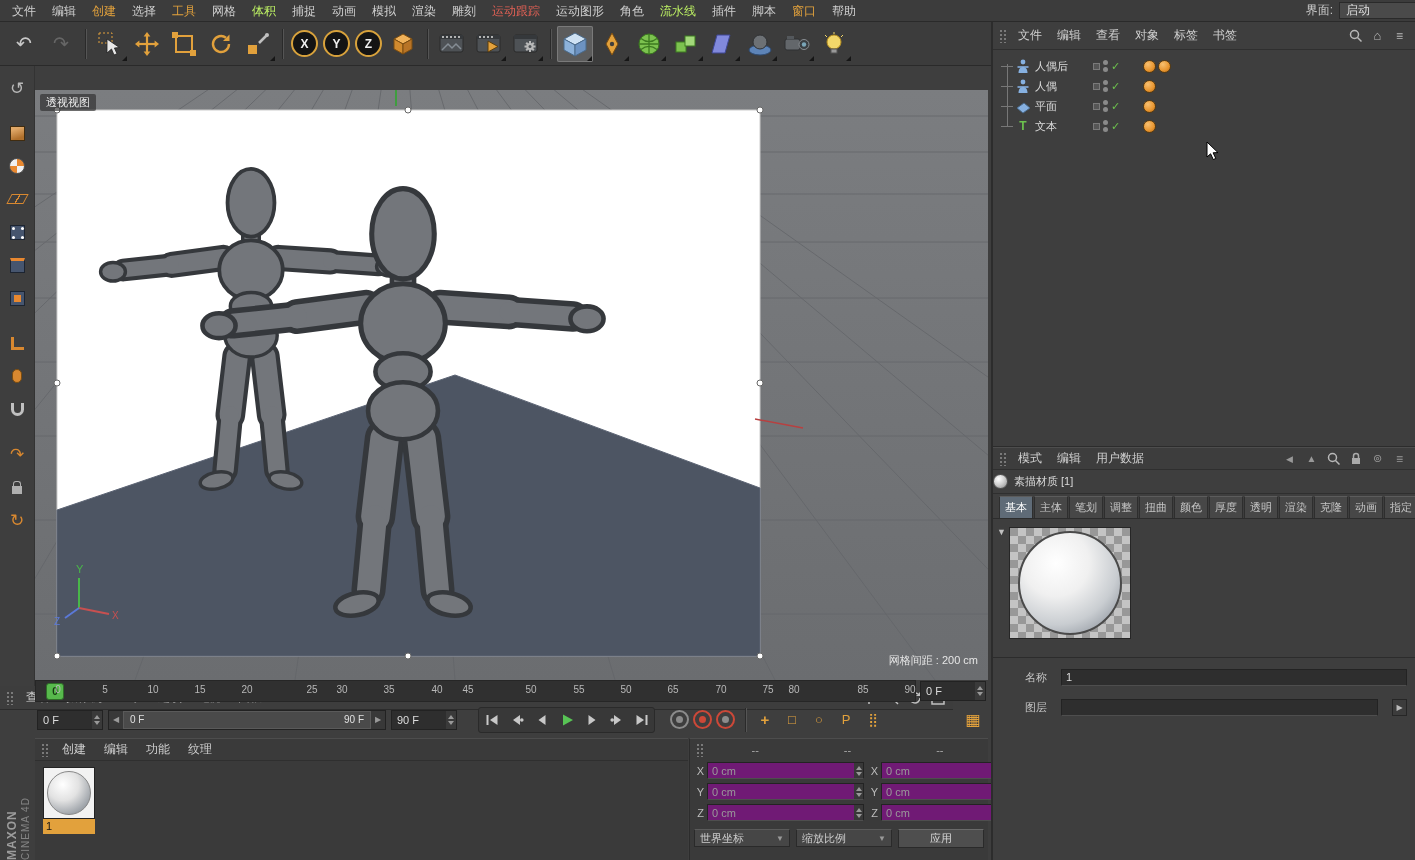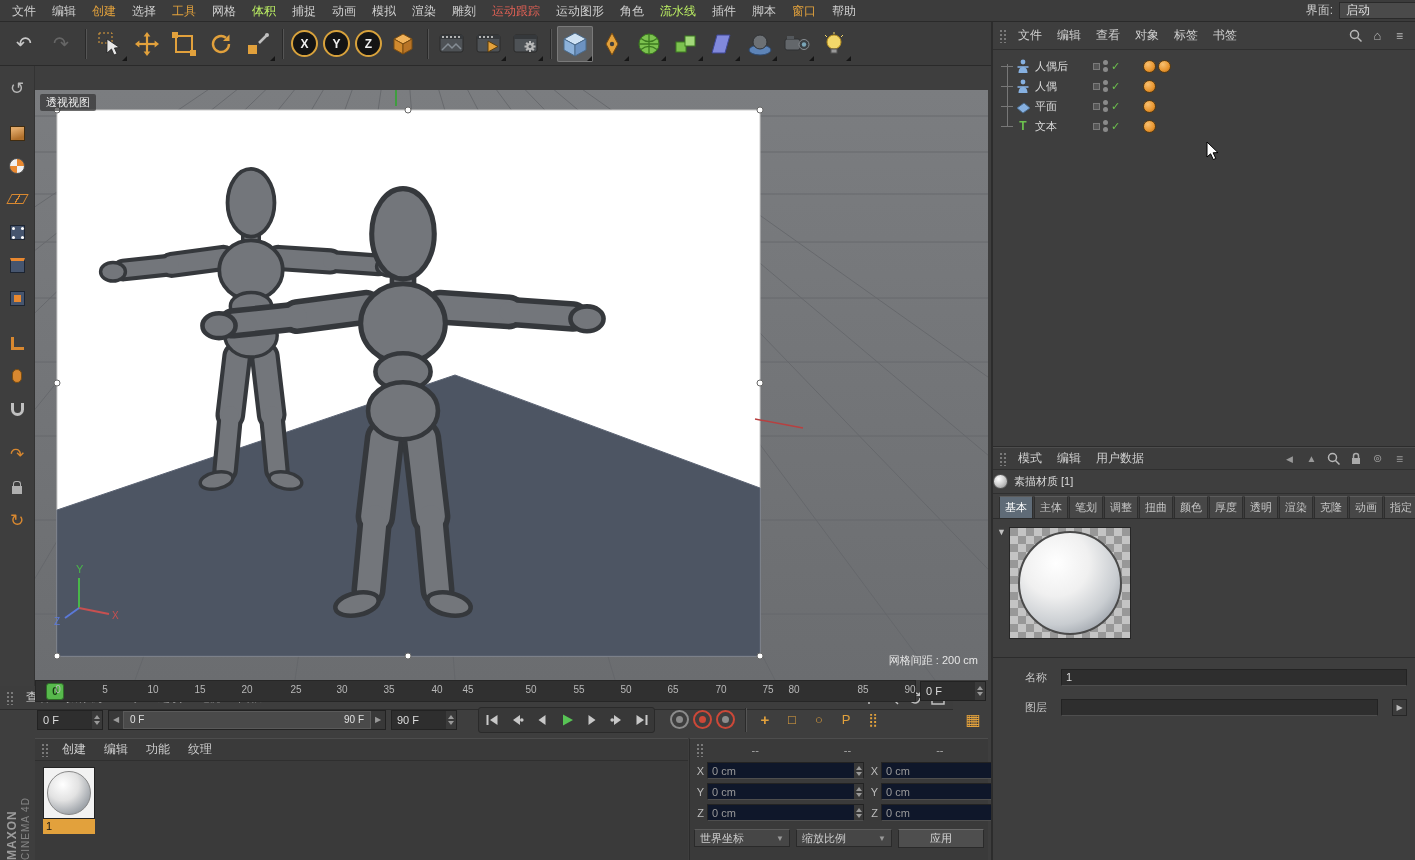--- a/index.html
+++ b/index.html
@@ -112,21 +112,21 @@
 .b2{font-size:10px;color:#848484}
 
 
 #coordman{left:689px;top:738px;width:299px;height:122px;background:#3a3a3a;border-top:1px solid #4d4d4d;
   border-left:1px solid #2c2c2c;position:absolute;padding:1px 4px}
 .cm-head{display:flex;align-items:center;height:20px;gap:4px}
 .cm-h{flex:1;text-align:center;color:#aaa;font-size:11px}
 .cm-row{display:flex;align-items:center;height:21px;gap:4px}
 .cm-cell{flex:1;display:flex;align-items:center;gap:3px}
 .cl{width:10px;text-align:right;color:#bdbdbd;font-size:11px}
-.nfield{flex:1;display:flex;height:17px;background:#0f172a;border:1px solid #232323;border-bottom-color:#4e4e4e}
+.nfield{flex:1;display:flex;height:17px;background:#701a75;border:1px solid #232323;border-bottom-color:#4e4e4e}
 .nfield input{flex:1;min-width:0;background:transparent;border:none;color:#9a9a9a;font-size:11px;padding-left:4px;outline:none;
   font-family:"Liberation Sans","DejaVu Sans",sans-serif}
 .stepcol{width:9px;display:flex;flex-direction:column;align-items:center;justify-content:center;gap:2px;background:#383838}
 .cm-foot{display:flex;align-items:center;height:24px;gap:6px;margin-top:3px}
 .dropdown{flex:1;height:18px;background:#464646;border:1px solid #2a2a2a;border-top-color:#5a5a5a;display:flex;
   align-items:center;justify-content:space-between;padding:0 5px;color:#ccc;font-size:11px}
 .caret{font-size:8px;color:#999}
 .applybtn{width:86px;height:19px;background:#4e4e4e;border:1px solid #2a2a2a;border-top-color:#6a6a6a;color:#d8d8d8;
   font-size:11px;font-family:"Liberation Sans","DejaVu Sans",sans-serif}
 
@@ -567,21 +567,21 @@
     <div id="gridlabel">网格间距 : 200 cm</div>
   </div>
 
   <div id="ruler">
     <div id="playhead">0</div>
     <span class="tick" style="left:22px">0</span>
     <span class="tick" style="left:69px">5</span>
     <span class="tick" style="left:117px">10</span>
     <span class="tick" style="left:164px">15</span>
     <span class="tick" style="left:211px">20</span>
-    <span class="tick" style="left:260px">25</span>
+    <span class="tick" style="left:276px">25</span>
     <span class="tick" style="left:306px">30</span>
     <span class="tick" style="left:353px">35</span>
     <span class="tick" style="left:401px">40</span>
     <span class="tick" style="left:432px">45</span>
     <span class="tick" style="left:495px">50</span>
     <span class="tick" style="left:543px">55</span>
     <span class="tick" style="left:590px">50</span>
     <span class="tick" style="left:637px">65</span>
     <span class="tick" style="left:685px">70</span>
     <span class="tick" style="left:732px">75</span>

